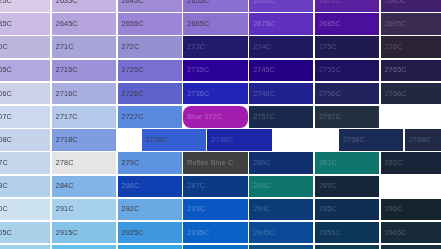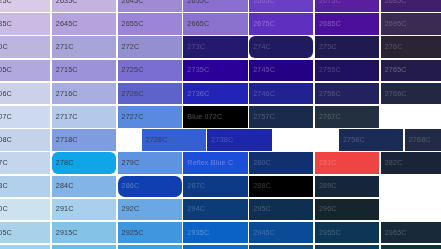--- a/index.html
+++ b/index.html
@@ -100,21 +100,21 @@
       </div>
       <div class="cell lt" style="background-color: rgb(168, 164, 216);">
         <span class="lbl">271C</span>
       </div>
       <div class="cell lt" style="background-color: rgb(148, 144, 208);">
         <span class="lbl">272C</span>
       </div>
       <div class="cell dk" style="background-color: rgb(35, 26, 110);">
         <span class="lbl">273C</span>
       </div>
-      <div class="cell dk" style="background-color: rgb(33, 26, 96); border-radius: 6px;">
+      <div class="cell dk" style="background-color: rgb(33, 26, 96);">
         <span class="lbl">274C</span>
       </div>
       <div class="cell dk" style="background-color: rgb(31, 26, 80);">
         <span class="lbl">275C</span>
       </div>
       <div class="cell dk" style="background-color: rgb(42, 36, 53);">
         <span class="lbl">276C</span>
       </div>
     </div>
     <div class="row">
@@ -166,21 +166,21 @@
     <div class="row">
       <div class="cell lt" style="background-color: rgb(204, 217, 238);">
         <span class="lbl">2707C</span>
       </div>
       <div class="cell lt" style="background-color: rgb(180, 200, 234);">
         <span class="lbl">2717C</span>
       </div>
       <div class="cell lt" style="background-color: rgb(90, 138, 224);">
         <span class="lbl">2727C</span>
       </div>
-      <div class="cell dk2" style="background-color: #000000;">
+      <div class="cell dk2" style="background-color: #a21caf; border-radius: 8px;">
         <span class="lbl">Blue 072C</span>
       </div>
       <div class="cell dk" style="background-color: rgb(26, 42, 76);">
         <span class="lbl">2757C</span>
       </div>
       <div class="cell dk" style="background-color: rgb(34, 48, 63);">
         <span class="lbl">2767C</span>
       </div>
     </div>
     <div class="row">
@@ -203,68 +203,71 @@
         <span class="lbl">2758C</span>
       </div>
       <div class="cell dk" style="background-color: rgb(33, 42, 70);">
         <span class="lbl">2768C</span>
       </div>
     </div>
     <div class="row">
       <div class="cell lt" style="background-color: rgb(195, 214, 236);">
         <span class="lbl">277C</span>
       </div>
-      <div class="cell lt" style="background-color: #0ea5e9; border-radius: 6px;">
+      <div class="cell lt" style="background-color: #e5e5e5;">
         <span class="lbl">278C</span>
       </div>
       <div class="cell lt" style="background-color: rgb(93, 147, 224);">
         <span class="lbl">279C</span>
       </div>
-      <div class="cell dk2" style="background-color: #1d4ed8;">
+      <div class="cell dk2" style="background-color: #404040;">
         <span class="lbl">Reflex Blue C</span>
       </div>
       <div class="cell dk" style="background-color: rgb(16, 48, 112);">
         <span class="lbl">280C</span>
       </div>
-      <div class="cell dk" style="background-color: #ef4444;">
+      <div class="cell dk" style="background-color: #0f766e;">
         <span class="lbl">281C</span>
       </div>
       <div class="cell dk" style="background-color: rgb(26, 36, 56);">
         <span class="lbl">282C</span>
       </div>
     </div>
     <div class="row">
       <div class="cell lt" style="background-color: rgb(178, 208, 236);">
         <span class="lbl">283C</span>
       </div>
       <div class="cell lt" style="background-color: rgb(130, 180, 232);">
         <span class="lbl">284C</span>
       </div>
-      <div class="cell dk2" style="background-color: rgb(15, 63, 176); border-radius: 7px;">
+      <div class="cell dk2" style="background-color: rgb(15, 63, 176);">
         <span class="lbl">286C</span>
       </div>
       <div class="cell dk" style="background-color: rgb(13, 58, 133);">
         <span class="lbl">287C</span>
       </div>
-      <div class="cell dk" style="background-color: #000000; padding-left: 32px;">
+      <div class="cell dk" style="background-color: #0f766e; padding-left: 32px;">
         <span class="lbl">288C</span>
       </div>
       <div class="cell dk" style="background-color: rgb(21, 37, 58);">
         <span class="lbl">289C</span>
       </div>
     </div>
     <div class="row">
       <div class="cell lt" style="background-color: rgb(205, 226, 239);">
         <span class="lbl">290C</span>
       </div>
       <div class="cell lt" style="background-color: rgb(166, 208, 236);">
         <span class="lbl">291C</span>
       </div>
       <div class="cell lt" style="background-color: rgb(106, 168, 228); text-align: center;">
         <span class="lbl">292C</span>
+      </div>
+      <div class="cell dk2" style="background-color: rgb(10, 86, 196);">
+        <span class="lbl">293C</span>
       </div>
       <div class="cell dk" style="background-color: rgb(11, 60, 120);">
         <span class="lbl">294C</span>
       </div>
       <div class="cell dk" style="background-color: rgb(14, 47, 82);">
         <span class="lbl">295C</span>
       </div>
       <div class="cell dk" style="background-color: rgb(22, 36, 46);">
         <span class="lbl">296C</span>
       </div>

